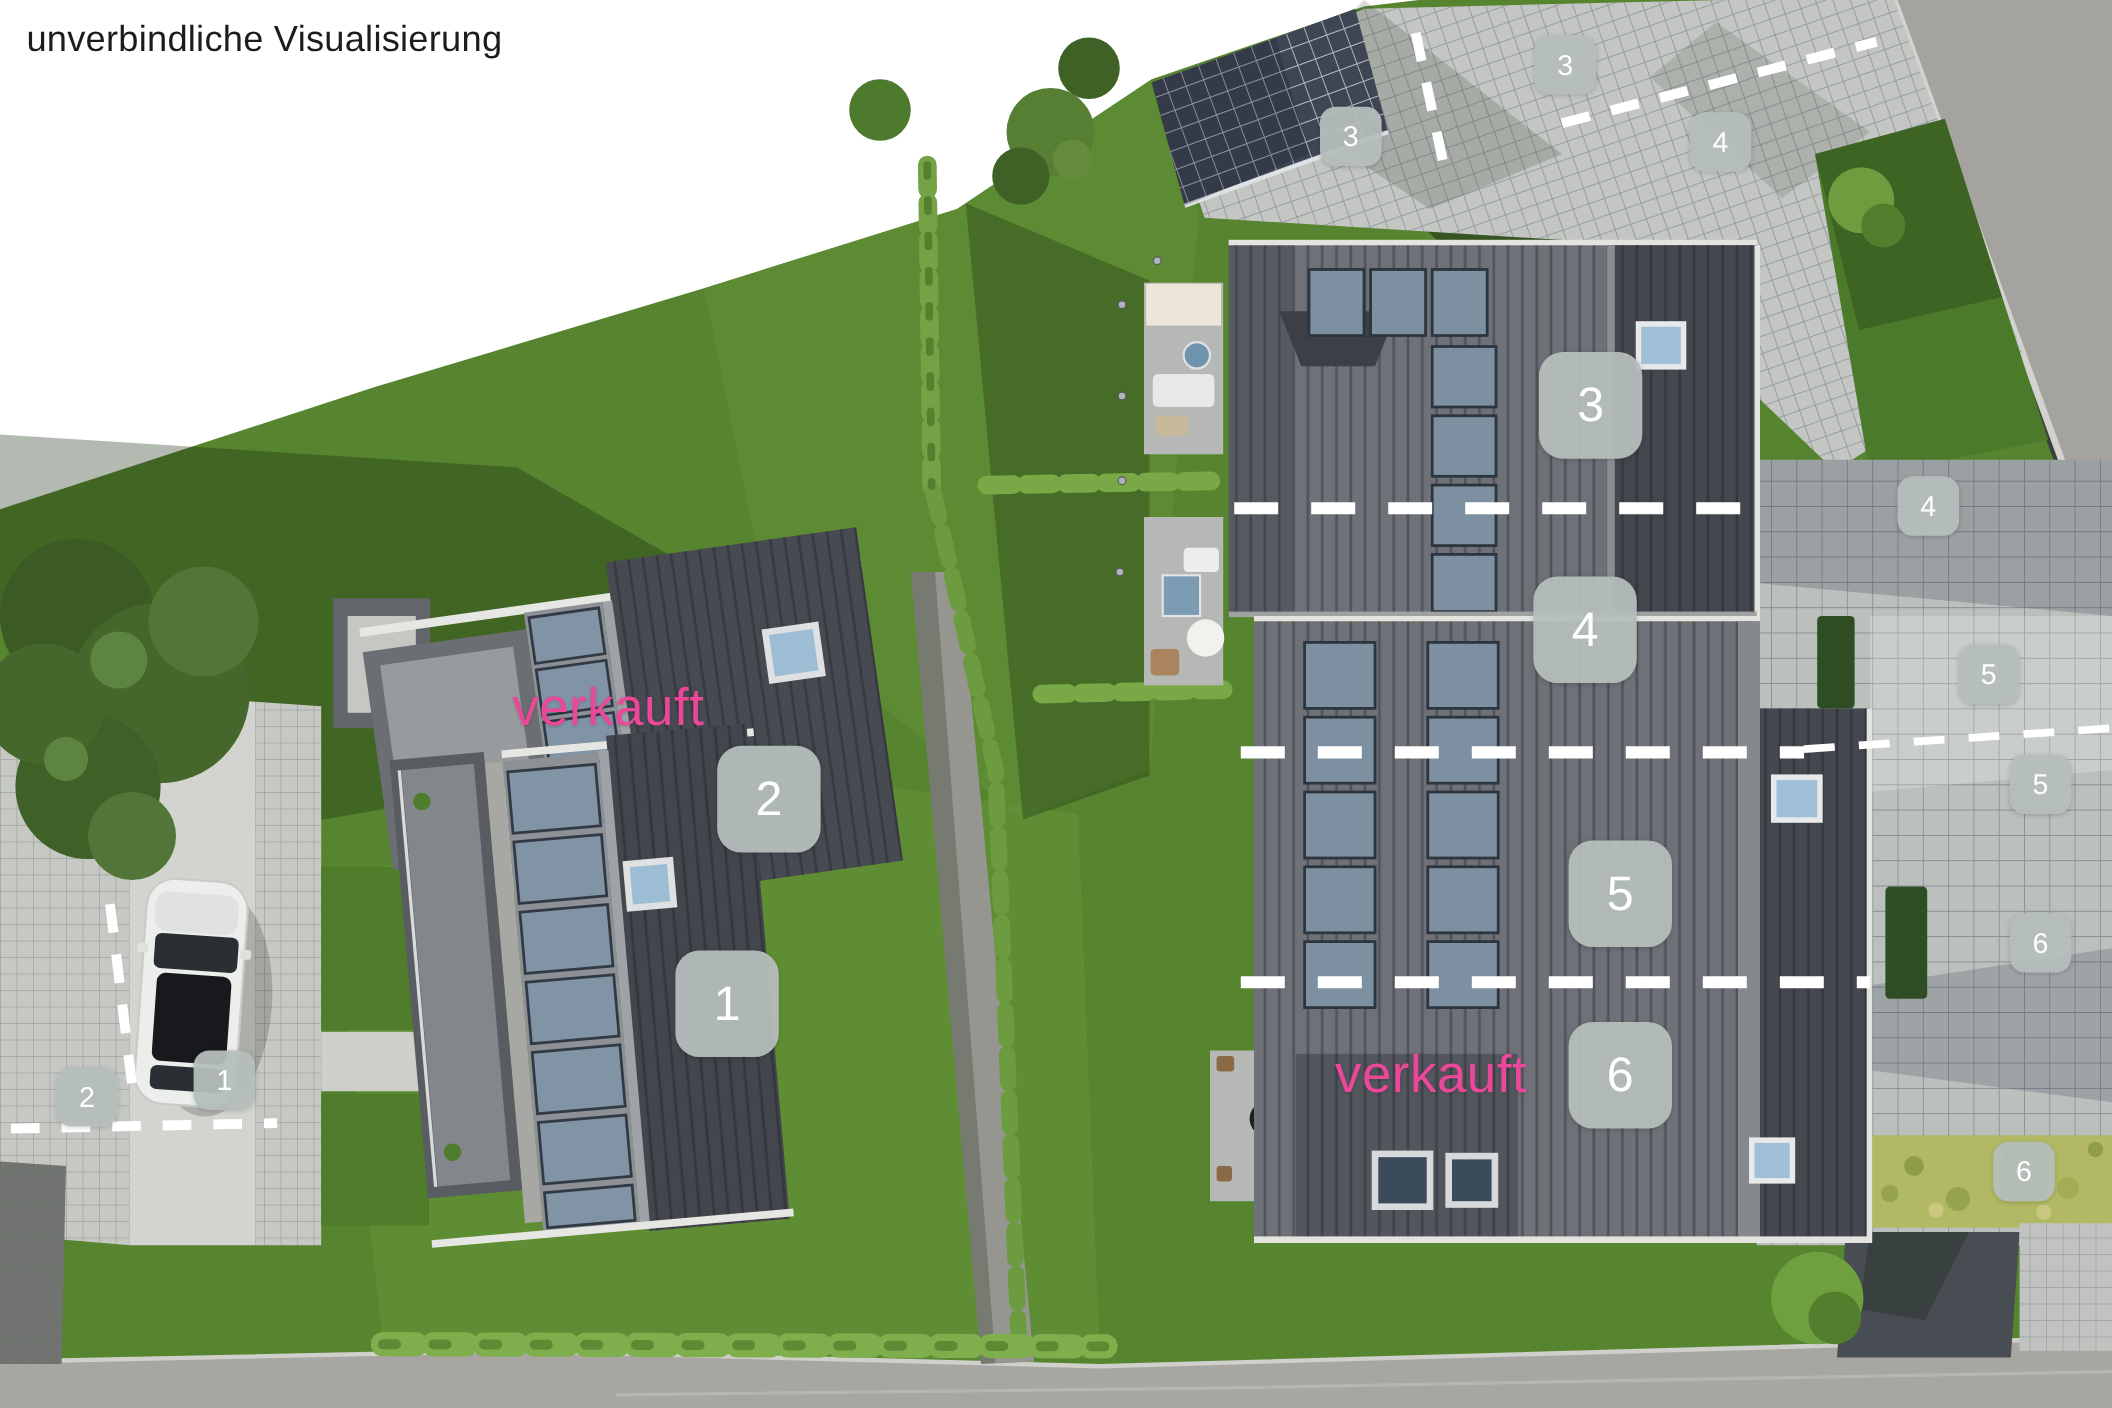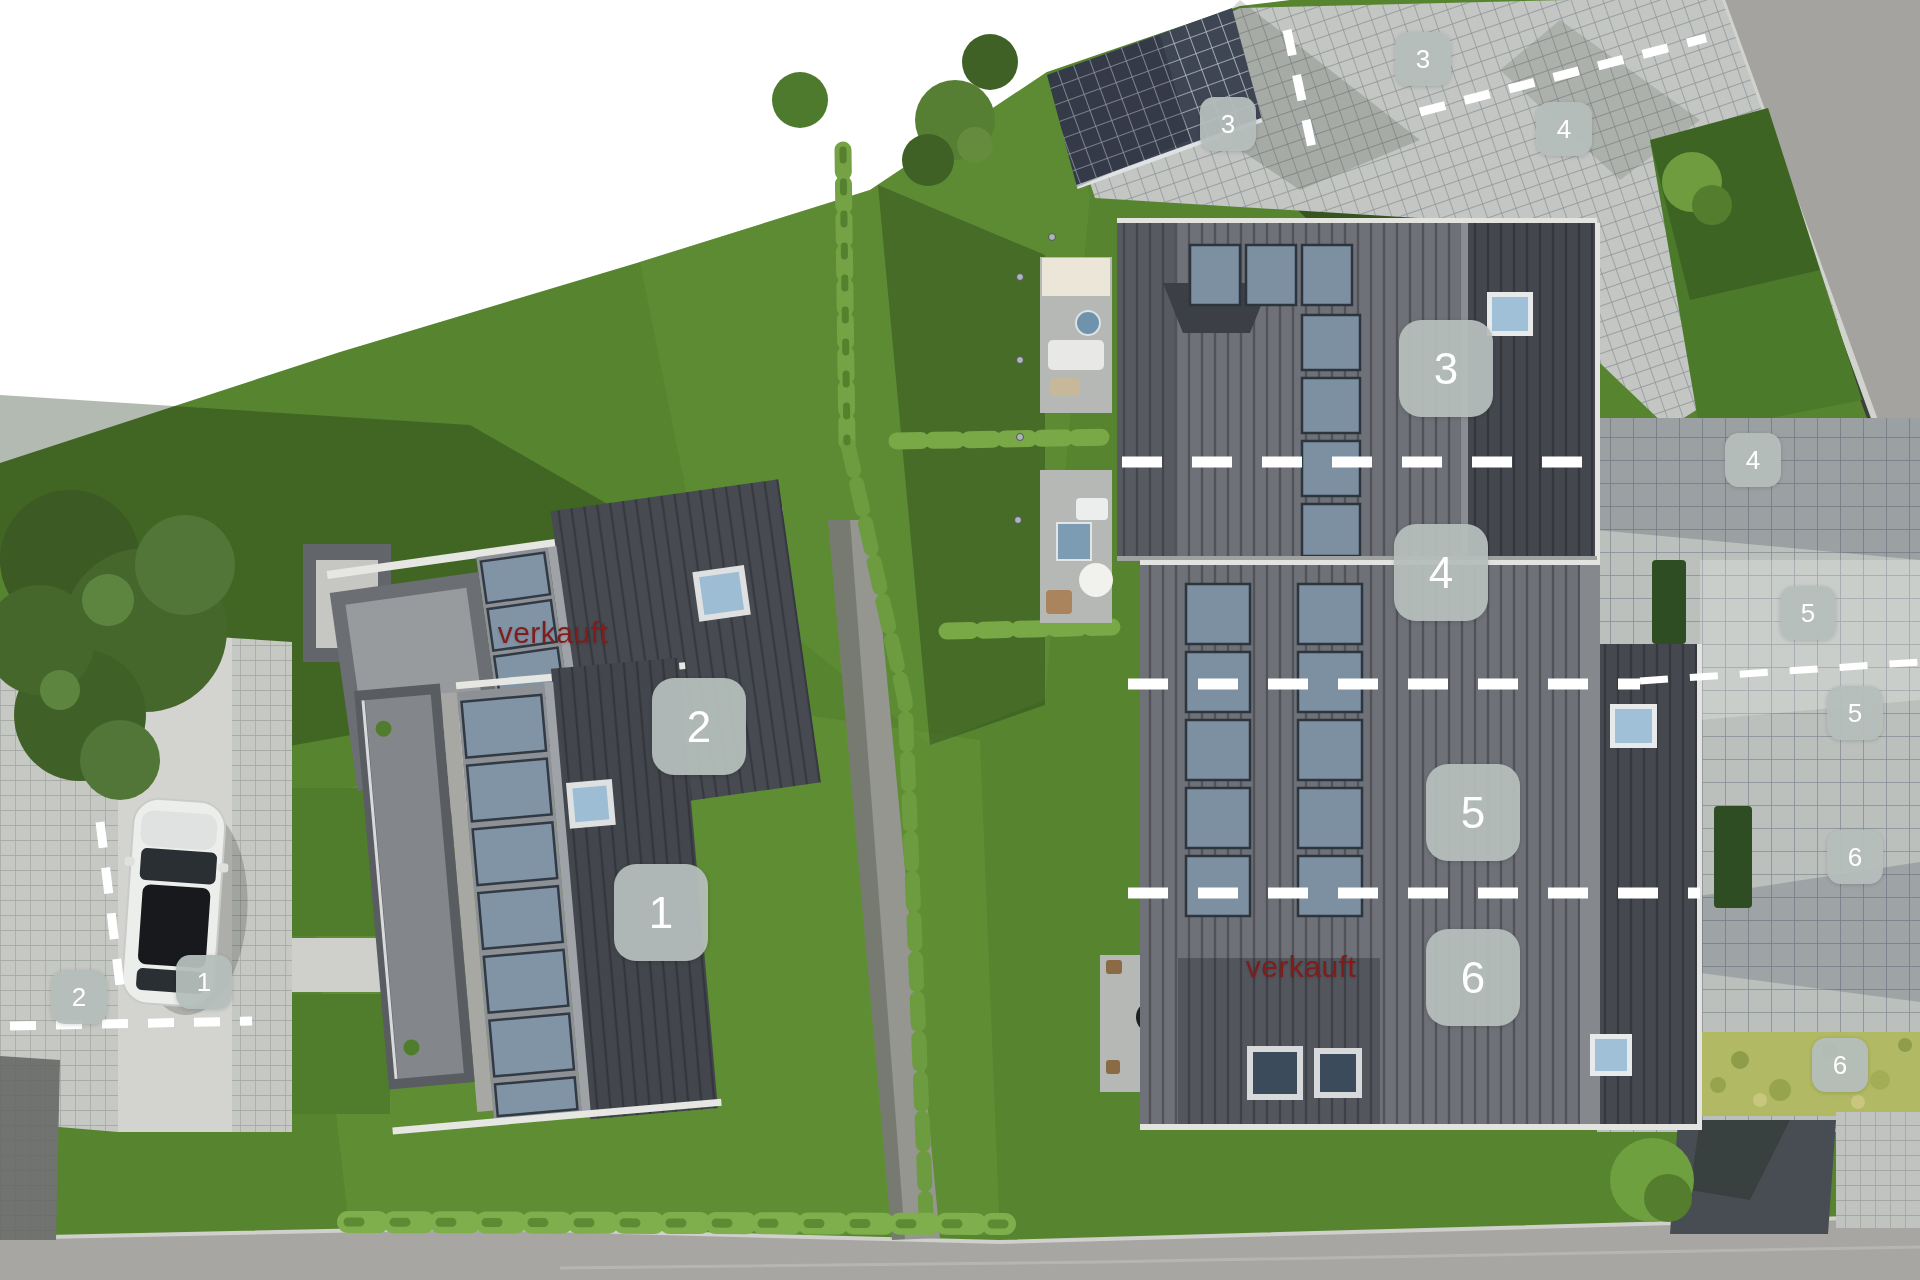--- a/index.html
+++ b/index.html
@@ -2,21 +2,21 @@
 <html><head>
 <meta charset="utf-8">
 <style>
   html,body{margin:0;padding:0;background:#fff;}
   body{font-family:"Liberation Sans", sans-serif;}
   #stage{position:relative;width:1920px;height:1280px;overflow:hidden;background:#ffffff;}
   #scene{position:absolute;left:0;top:0;width:1920px;height:1280px;display:block;}
   .overlay{position:absolute;left:0;top:0;width:1920px;height:1280px;pointer-events:none;}
   .overlay > *{pointer-events:auto;}
   .plan-title{position:absolute;left:24px;top:16px;font-size:33px;letter-spacing:.2px;color:#1c1c1c;font-weight:500;}
-  .sold{position:absolute;color:#7f1d1d;font-size:30px;font-weight:500;letter-spacing:.5px;width:210px;text-align:center;text-shadow:0 1px 3px rgba(0,0,0,.18);}
+  .sold{position:absolute;color:#ec4899;font-size:48px;font-weight:500;letter-spacing:.5px;width:210px;text-align:center;text-shadow:0 1px 3px rgba(0,0,0,.18);}
   .sold.sold-1{left:448px;top:616px;}
   .sold.sold-2{left:1196px;top:950px;}
   .badge{position:absolute;display:flex;align-items:center;justify-content:center;
          color:#fff;background:rgba(180,190,186,.95);font-weight:500;
          box-shadow:0 1px 4px rgba(0,0,0,.15);}
   .badge.big{width:94px;height:97px;border-radius:22px;font-size:44px;}
   .badge.small{width:56px;height:54px;border-radius:14px;font-size:26px;}
   .p-u2{left:652px;top:678px;} .p-u1{left:614px;top:864px;}
   .p-u3{left:1399px;top:320px;} .p-u4{left:1394px;top:524px;}
   .p-u5{left:1426px;top:764px;} .p-u6{left:1426px;top:929px;}
@@ -325,20 +325,21 @@
     <path d="M1122,462 L1597,462" stroke-width="11" stroke-dasharray="40 30"></path>
     <path d="M1128,684 L1640,684" stroke-width="11" stroke-dasharray="40 30"></path>
     <path d="M1640,681 L1920,662" stroke-width="7" stroke-dasharray="28 22"></path>
     <path d="M1128,893 L1700,893" stroke-width="11" stroke-dasharray="40 30"></path>
     <path d="M100,822 L122,1002" stroke-width="9" stroke-dasharray="26 20"></path>
     <path d="M10,1026 L252,1021" stroke-width="9" stroke-dasharray="26 20"></path>
   </g>
 </svg>
 
 <div class="overlay">
+  <div class="plan-title">unverbindliche Visualisierung</div>
 
   <div class="sold sold-1">verkauft</div>
   <div class="sold sold-2">verkauft</div>
 
   <div class="badge big p-u2">2</div>
   <div class="badge big p-u1">1</div>
   <div class="badge big p-u3">3</div>
   <div class="badge big p-u4">4</div>
   <div class="badge big p-u5">5</div>
   <div class="badge big p-u6">6</div>

